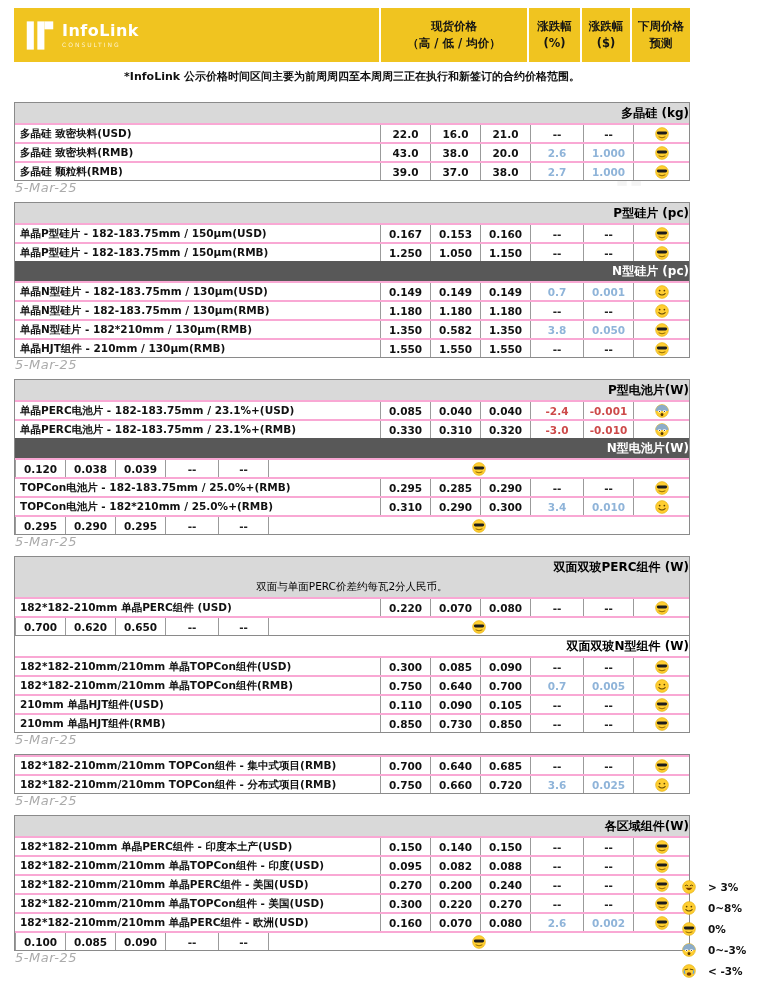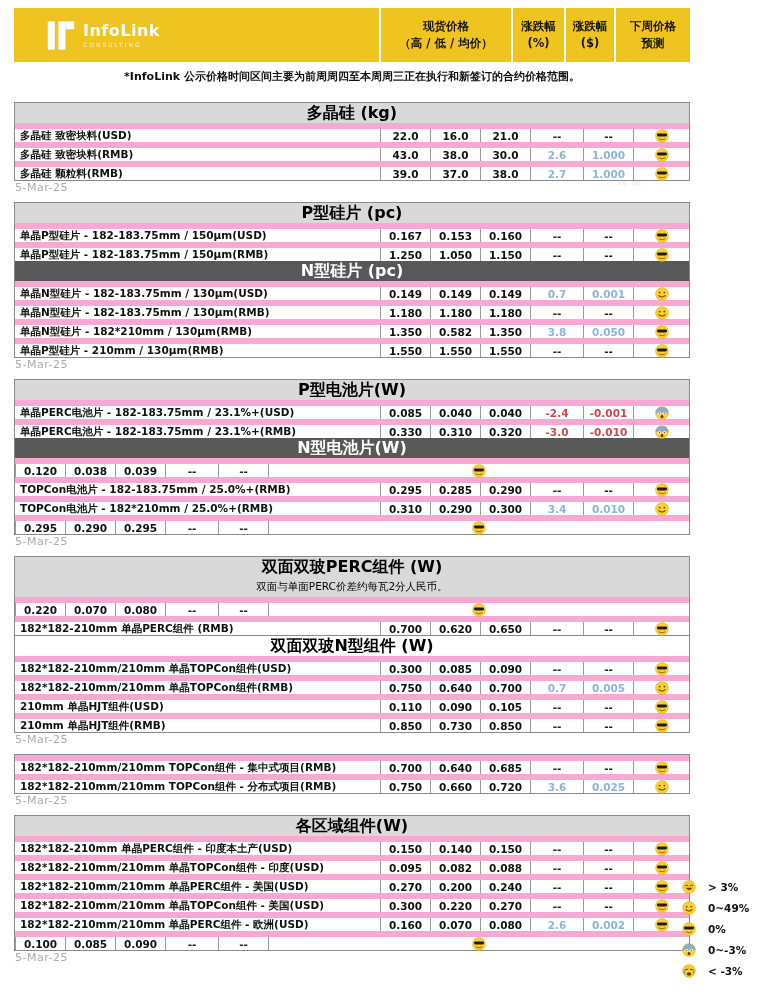--- a/index.html
+++ b/index.html
@@ -11,61 +11,61 @@
   .page { position:absolute; inset:0; }
 
   
   .wm { position:absolute; opacity:0.06; pointer-events:none; }
 
   
   .top-header {
     position:absolute; left:14px; top:8px; width:676px; height:54px;
     background:#F0C420; display:flex; align-items:stretch;
   }
-  .logo-cell { width:365px; display:flex; align-items:center; padding-left:32px; }
+  .logo-cell { width:365px; display:flex; align-items:center; padding-left:11px; }
   .logo-text { margin-left:7px; color:#fff; line-height:1; }
   .brand { font-size:16px; font-weight:bold; letter-spacing:0.5px; }
   .brand-sub { font-size:6px; letter-spacing:2px; margin-top:3px; color:#fdf3cf; }
   .hcols { flex:1; display:flex; }
   .hcol {
     border-left:2px solid #fff; display:flex; flex-direction:column;
     align-items:center; justify-content:center; text-align:center;
     font-weight:bold; font-size:11.5px; line-height:1.5; color:#141414;
   }
-  .hcol0 { width:132px; } .hcol1 { width:53px; } .hcol2 { width:50px; } .hcol3 { flex:1; }
+  .hcol0 { width:148px; } .hcol1 { width:53px; } .hcol2 { width:50px; } .hcol3 { flex:1; }
 
   
   .note-row {
     position:absolute; left:14px; top:62px; width:676px; height:28px;
     display:flex; align-items:center; justify-content:center;
     font-size:11px; font-weight:bold;
   }
 
   
   .content { position:absolute; left:14px; top:102px; width:676px; }
   .group { border:1px solid #8a8a8a; background:#fff; }
   .sec-header { text-align:center; }
-  .sec-header .sec-title { font-size:16px; font-weight:bold; line-height:20px; }
+  .sec-header .sec-title { font-size:12px; font-weight:bold; line-height:20px;text-align:right; }
   .sec-header.light { background:#D9D9D9; color:#000; }
   .sec-header.dark  { background:#585858; color:#fff; }
   .sec-header.white { background:#fff; color:#000; border-top:1px solid #8a8a8a; }
   .sec-note { font-size:10.5px; font-weight:normal; line-height:18px; padding-bottom:2px; }
 
-  .row { display:flex; height:19px; border-top:6px solid #f9a8d4; background:#fff; }
+  .row { display:flex; height:19px; border-top:2px solid #f9a8d4; background:#fff; }
   .cell { display:flex; align-items:center; justify-content:center; font-size:10.5px; }
   .cell.label { width:365px; justify-content:flex-start; padding-left:5px; font-weight:600;
                 white-space:nowrap; overflow:hidden; }
   .cell.num  { width:50px; border-left:1px solid #9b9b9b; font-weight:700; }
   .cell.chgp { width:53px; border-left:1px solid #9b9b9b; font-weight:700; }
   .cell.chgu { width:50px; border-left:1px solid #9b9b9b; font-weight:700; }
   .cell.emo  { flex:1; border-left:1px solid #9b9b9b; }
   .cell.up   { color:#8FB4D9; }
   .cell.down { color:#CD4A4A; }
   .cell.flat { color:#222; }
-  .date { font-size:11px; color:#ababab; line-height:11px; margin:1px 0 9px 1px; letter-spacing:0.5px; }
+  .date { font-size:13px; color:#ababab; line-height:11px; margin:1px 0 9px 1px; letter-spacing:0.5px;font-style:italic; }
 
   
   .legend { position:absolute; left:682px; top:876px; width:78px; }
   .legend-item { display:flex; align-items:center; height:21px; }
   .legend-item .lbl { font-size:10.5px; font-weight:700; margin-left:12px; white-space:nowrap; }
   .emoji-icon { display:inline-flex; width:14px; height:14px; }
 </style>
 </head>
 <body>
 
@@ -155,21 +155,21 @@
                 <rect x="2.2" y="5" width="11.6" height="3.6" rx="1.7" fill="#1c1c1c"></rect>
                 <path d="M4.5 11.4 Q8 13.6 11.5 11.4" stroke="#8a6400" stroke-width="1.1" fill="none" stroke-linecap="round"></path>
               </svg>
             </span>
           </div>
         </div>
         <div class="row">
           <div class="cell label">多晶硅 致密块料(RMB)</div>
           <div class="cell num">43.0</div>
           <div class="cell num">38.0</div>
-          <div class="cell num">30.0</div>
+          <div class="cell num">20.0</div>
           <div class="cell chgp up">2.6</div>
           <div class="cell chgu up">1.000</div>
           <div class="cell emo">
             <span style="display: inline-flex; width: 14px; height: 14px;">
               <svg class="emoji-icon" viewBox="0 0 16 16" xmlns="http://www.w3.org/2000/svg">
                 <circle cx="8" cy="8" r="7.3" fill="#FFCE31" stroke="#D9A400" stroke-width="0.6"></circle>
                 <rect x="2.2" y="5" width="11.6" height="3.6" rx="1.7" fill="#1c1c1c"></rect>
                 <path d="M4.5 11.4 Q8 13.6 11.5 11.4" stroke="#8a6400" stroke-width="1.1" fill="none" stroke-linecap="round"></path>
               </svg>
             </span>
@@ -282,21 +282,21 @@
             <span style="display: inline-flex; width: 14px; height: 14px;">
               <svg class="emoji-icon" viewBox="0 0 16 16" xmlns="http://www.w3.org/2000/svg">
                 <circle cx="8" cy="8" r="7.3" fill="#FFCE31" stroke="#D9A400" stroke-width="0.6"></circle>
                 <rect x="2.2" y="5" width="11.6" height="3.6" rx="1.7" fill="#1c1c1c"></rect>
                 <path d="M4.5 11.4 Q8 13.6 11.5 11.4" stroke="#8a6400" stroke-width="1.1" fill="none" stroke-linecap="round"></path>
               </svg>
             </span>
           </div>
         </div>
         <div class="row">
-          <div class="cell label">单晶P型硅片 - 210mm / 130μm(RMB)</div>
+          <div class="cell label">单晶HJT组件 - 210mm / 130μm(RMB)</div>
           <div class="cell num">1.550</div>
           <div class="cell num">1.550</div>
           <div class="cell num">1.550</div>
           <div class="cell chgp flat">--</div>
           <div class="cell chgu flat">--</div>
           <div class="cell emo">
             <span style="display: inline-flex; width: 14px; height: 14px;">
               <svg class="emoji-icon" viewBox="0 0 16 16" xmlns="http://www.w3.org/2000/svg">
                 <circle cx="8" cy="8" r="7.3" fill="#FFCE31" stroke="#D9A400" stroke-width="0.6"></circle>
                 <rect x="2.2" y="5" width="11.6" height="3.6" rx="1.7" fill="#1c1c1c"></rect>
@@ -424,37 +424,37 @@
           </div>
         </div>
       </div>
       <div class="date">5-Mar-25</div>
       <div class="group">
         <div class="sec-header light">
           <div class="sec-title">双面双玻PERC组件 (W)</div>
           <div class="sec-note">双面与单面PERC价差约每瓦2分人民币。</div>
         </div>
         <div class="row">
+          <div class="cell label">182*182-210mm 单晶PERC组件 (USD)</div>
           <div class="cell num">0.220</div>
           <div class="cell num">0.070</div>
           <div class="cell num">0.080</div>
           <div class="cell chgp flat">--</div>
           <div class="cell chgu flat">--</div>
           <div class="cell emo">
             <span style="display: inline-flex; width: 14px; height: 14px;">
               <svg class="emoji-icon" viewBox="0 0 16 16" xmlns="http://www.w3.org/2000/svg">
                 <circle cx="8" cy="8" r="7.3" fill="#FFCE31" stroke="#D9A400" stroke-width="0.6"></circle>
                 <rect x="2.2" y="5" width="11.6" height="3.6" rx="1.7" fill="#1c1c1c"></rect>
                 <path d="M4.5 11.4 Q8 13.6 11.5 11.4" stroke="#8a6400" stroke-width="1.1" fill="none" stroke-linecap="round"></path>
               </svg>
             </span>
           </div>
         </div>
         <div class="row">
-          <div class="cell label">182*182-210mm 单晶PERC组件 (RMB)</div>
           <div class="cell num">0.700</div>
           <div class="cell num">0.620</div>
           <div class="cell num">0.650</div>
           <div class="cell chgp flat">--</div>
           <div class="cell chgu flat">--</div>
           <div class="cell emo">
             <span style="display: inline-flex; width: 14px; height: 14px;">
               <svg class="emoji-icon" viewBox="0 0 16 16" xmlns="http://www.w3.org/2000/svg">
                 <circle cx="8" cy="8" r="7.3" fill="#FFCE31" stroke="#D9A400" stroke-width="0.6"></circle>
                 <rect x="2.2" y="5" width="11.6" height="3.6" rx="1.7" fill="#1c1c1c"></rect>
@@ -698,21 +698,21 @@
       </div>
       <div class="legend-item">
         <span style="display: inline-flex; width: 14px; height: 14px;">
           <svg class="emoji-icon" viewBox="0 0 16 16" xmlns="http://www.w3.org/2000/svg">
             <circle cx="8" cy="8" r="7.3" fill="#FFCE31" stroke="#D9A400" stroke-width="0.6"></circle>
             <circle cx="5.3" cy="6.3" r="1" fill="#5a4000"></circle>
             <circle cx="10.7" cy="6.3" r="1" fill="#5a4000"></circle>
             <path d="M4.4 9.8 Q8 13 11.6 9.8" stroke="#5a4000" stroke-width="1.2" fill="none" stroke-linecap="round"></path>
           </svg>
         </span>
-        <span class="lbl">0~49%</span>
+        <span class="lbl">0~8%</span>
       </div>
       <div class="legend-item">
         <span style="display: inline-flex; width: 14px; height: 14px;">
           <svg class="emoji-icon" viewBox="0 0 16 16" xmlns="http://www.w3.org/2000/svg">
             <circle cx="8" cy="8" r="7.3" fill="#FFCE31" stroke="#D9A400" stroke-width="0.6"></circle>
             <rect x="2.2" y="5" width="11.6" height="3.6" rx="1.7" fill="#1c1c1c"></rect>
             <path d="M4.5 11.4 Q8 13.6 11.5 11.4" stroke="#8a6400" stroke-width="1.1" fill="none" stroke-linecap="round"></path>
           </svg>
         </span>
         <span class="lbl">0%</span>

